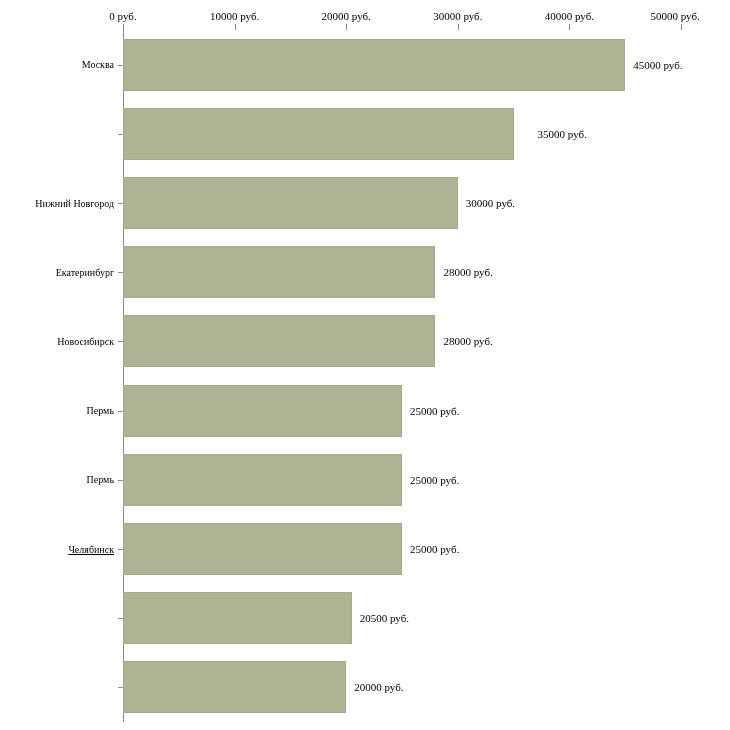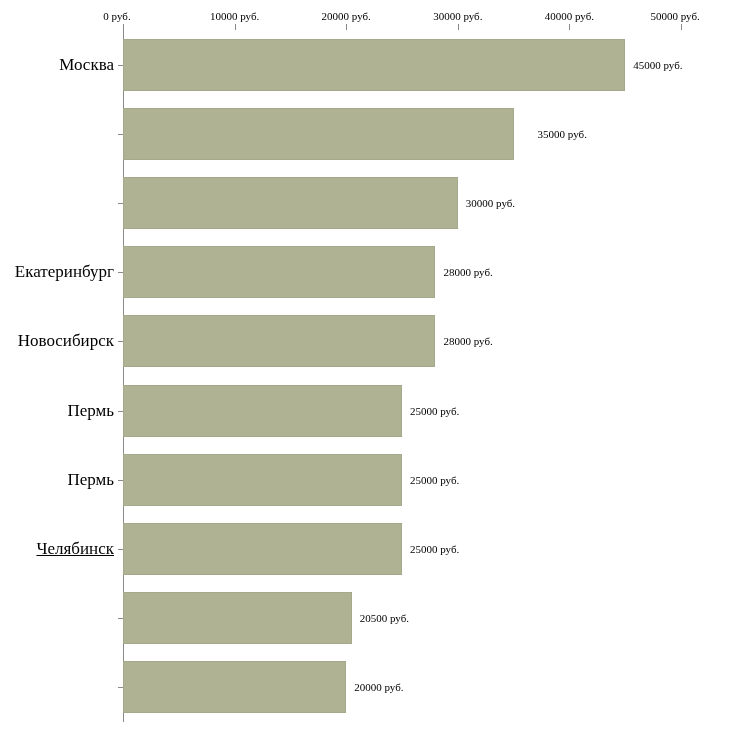--- a/index.html
+++ b/index.html
@@ -87,33 +87,33 @@
   }
   .cat-tick {
     position: absolute;
     left: 118px;
     top: 50%;
     width: 5px;
     height: 1px;
     background: #8a8a8a;
   }
   .cat-text {
-    font-size: 17px;
+    font-size: 10px;
     color: #000000;
     white-space: nowrap;
     padding-right: 4px;
     text-align: center;
   }
 </style>
 </head>
 <body>
 
 <div id="chart-root">
   <div class="axis-top" id="axis-top">
-      <div class="tick-label" style="left: 117px; transform: translateX(-50%);">0 руб.</div>
+      <div class="tick-label" style="left: 123px; transform: translateX(-50%);">0 руб.</div>
       <div class="tick-mark" style="left: 123px;"></div>
       <div class="tick-label" style="left: 234.6px;">10000 руб.</div>
       <div class="tick-mark" style="left: 234.6px;"></div>
       <div class="tick-label" style="left: 346.2px;">20000 руб.</div>
       <div class="tick-mark" style="left: 346.2px;"></div>
       <div class="tick-label" style="left: 457.8px;">30000 руб.</div>
       <div class="tick-mark" style="left: 457.8px;"></div>
       <div class="tick-label" style="left: 569.4px;">40000 руб.</div>
       <div class="tick-mark" style="left: 569.4px;"></div>
       <div class="tick-label" style="left: 681px; transform: translateX(-62%);">50000 руб.</div>
@@ -130,20 +130,23 @@
         <div class="cat-tick" style="left: -5px;"></div>
       </div>
       <div class="bar-row" style="top: 77.8px; height: 52px;">
         <div class="bar" style="width: 390.6px; background: rgb(176, 178, 148); border-color: rgb(166, 168, 140);"></div>
         <div class="bar-value" style="left: 390.6px; margin-left: 16px;">35000 руб.</div>
         <div class="cat-tick" style="left: -5px;"></div>
       </div>
       <div class="bar-row" style="top: 147px; height: 52px;">
         <div class="bar" style="width: 334.8px; background: rgb(176, 178, 148); border-color: rgb(166, 168, 140);"></div>
         <div class="bar-value" style="left: 334.8px;">30000 руб.</div>
+        <div class="cat-label-wrap" style="left: -123px;">
+          <span class="cat-text">Нижний Новгород</span>
+        </div>
         <div class="cat-tick" style="left: -5px;"></div>
       </div>
       <div class="bar-row" style="top: 216.2px; height: 52px;">
         <div class="bar" style="width: 312.48px; background: rgb(176, 178, 148); border-color: rgb(166, 168, 140);"></div>
         <div class="bar-value" style="left: 312.48px;">28000 руб.</div>
         <div class="cat-label-wrap" style="left: -123px;">
           <span class="cat-text">Екатеринбург</span>
         </div>
         <div class="cat-tick" style="left: -5px;"></div>
       </div>

